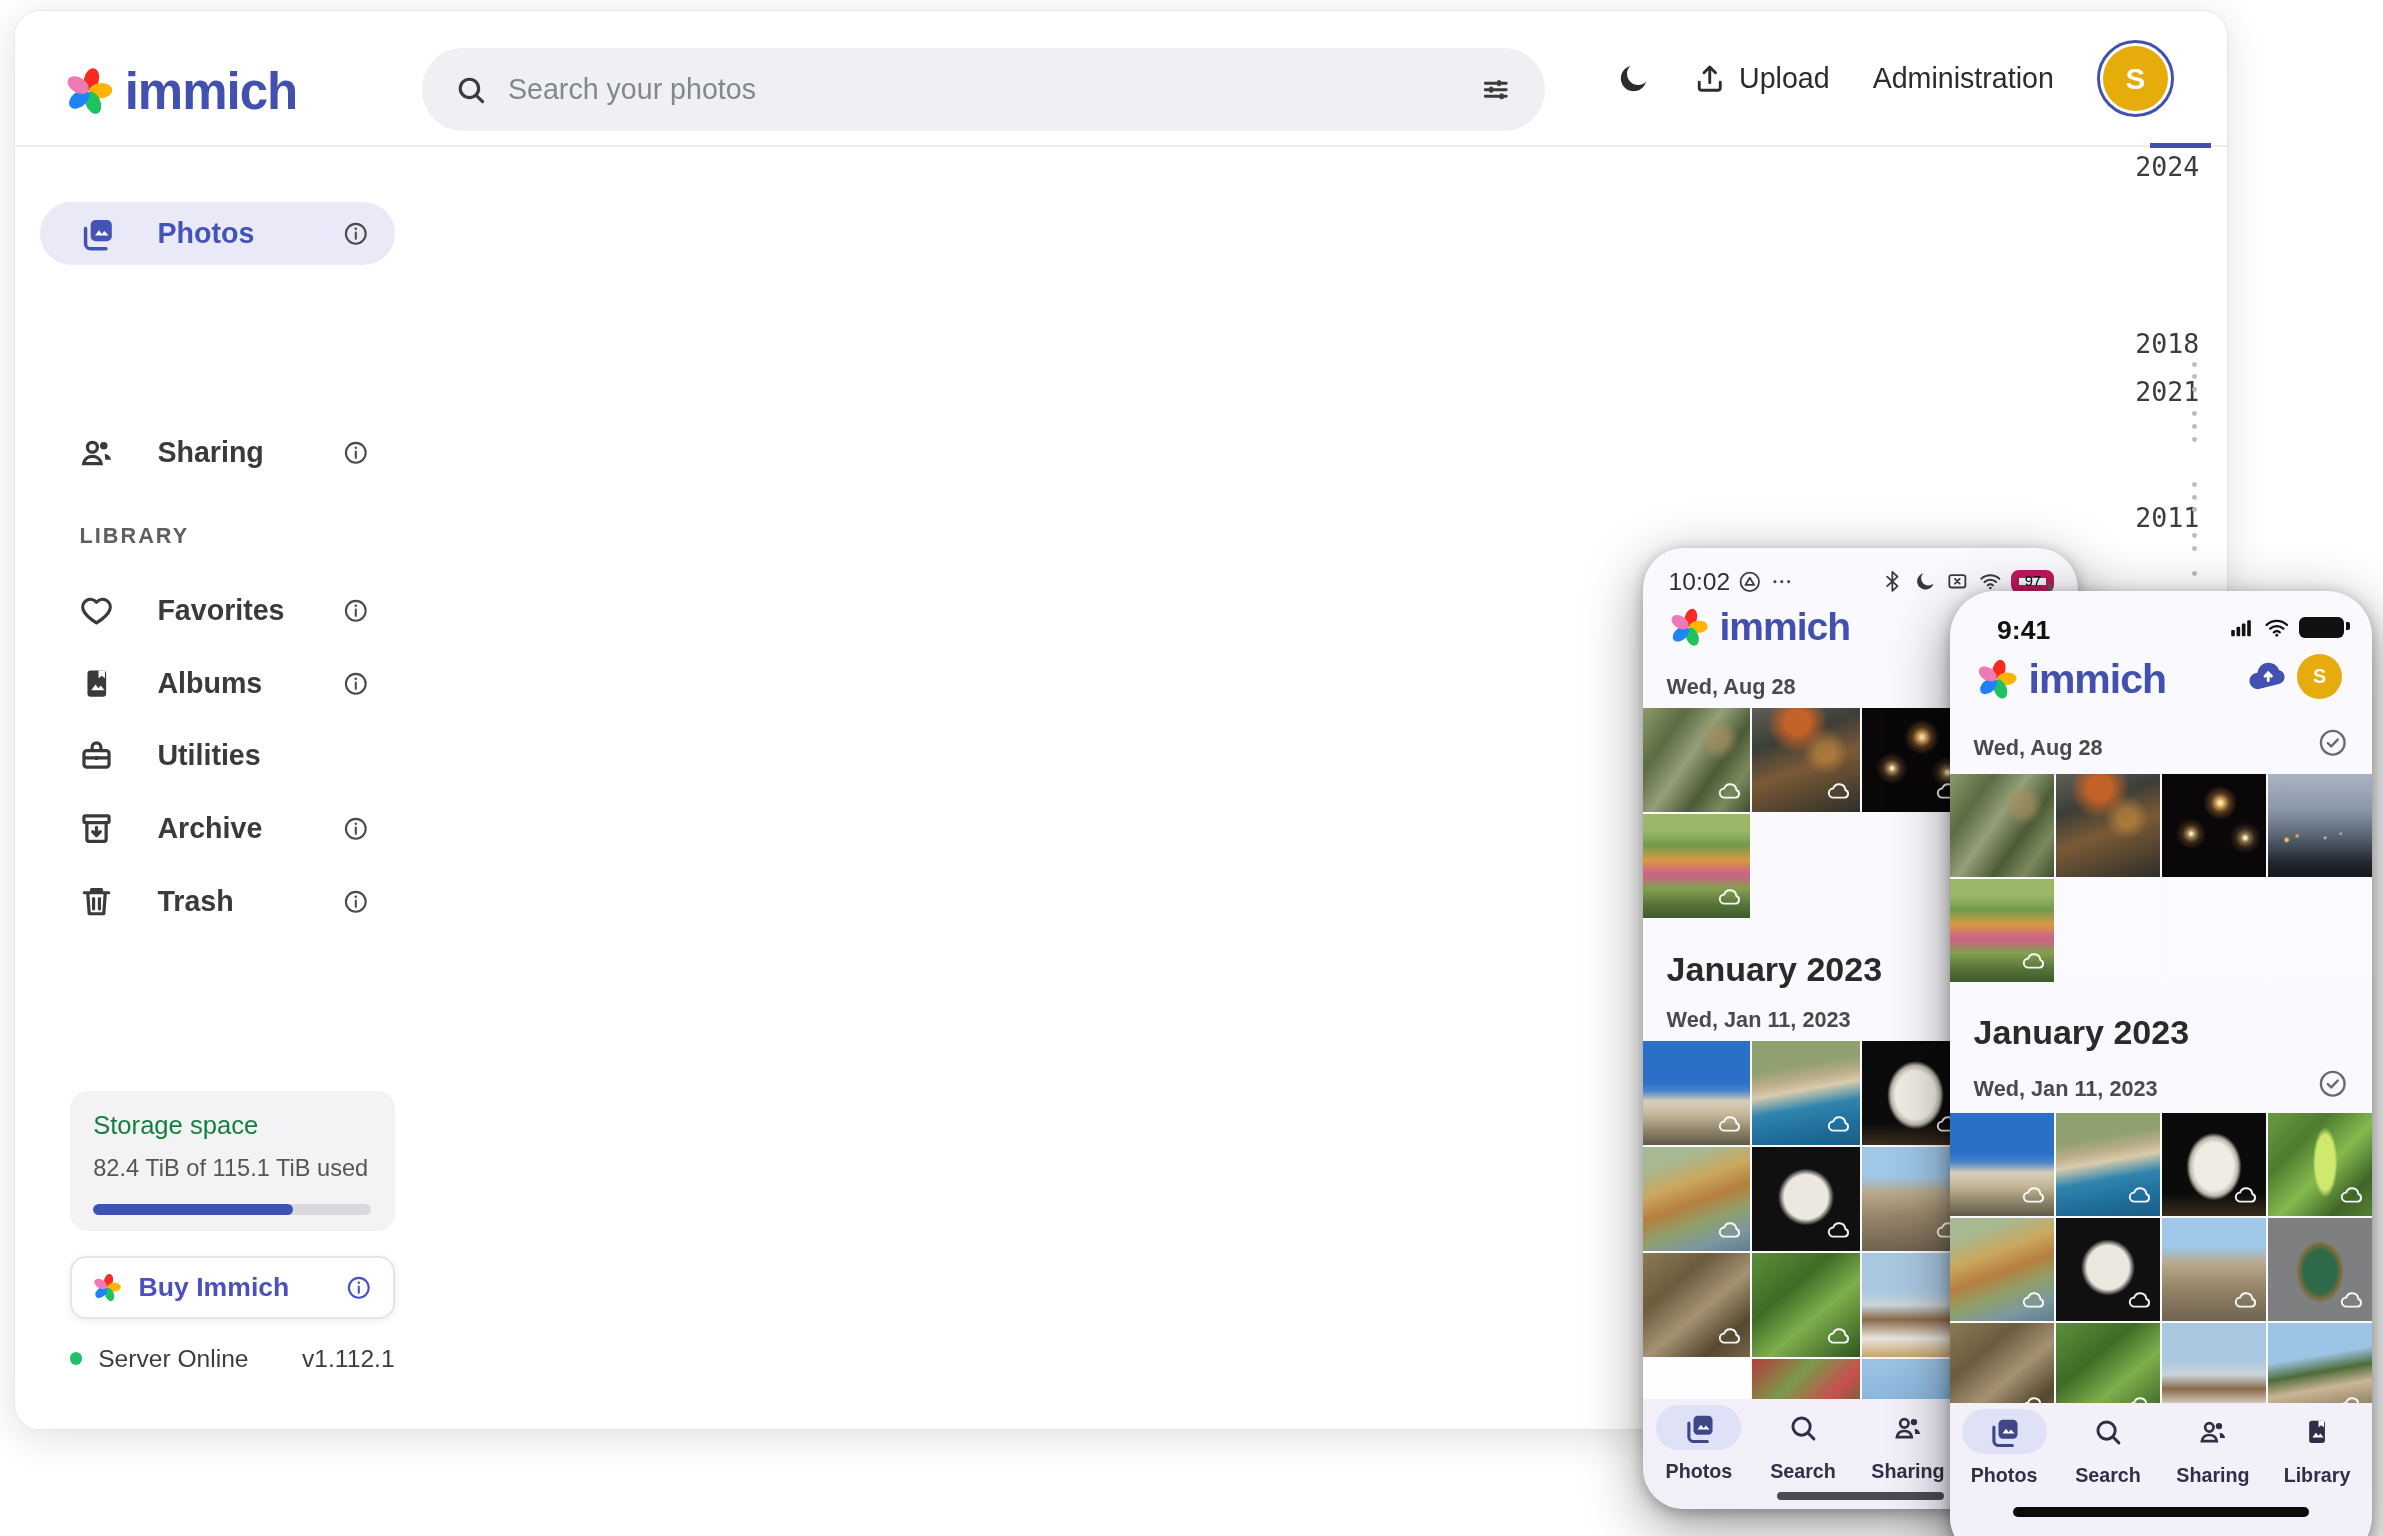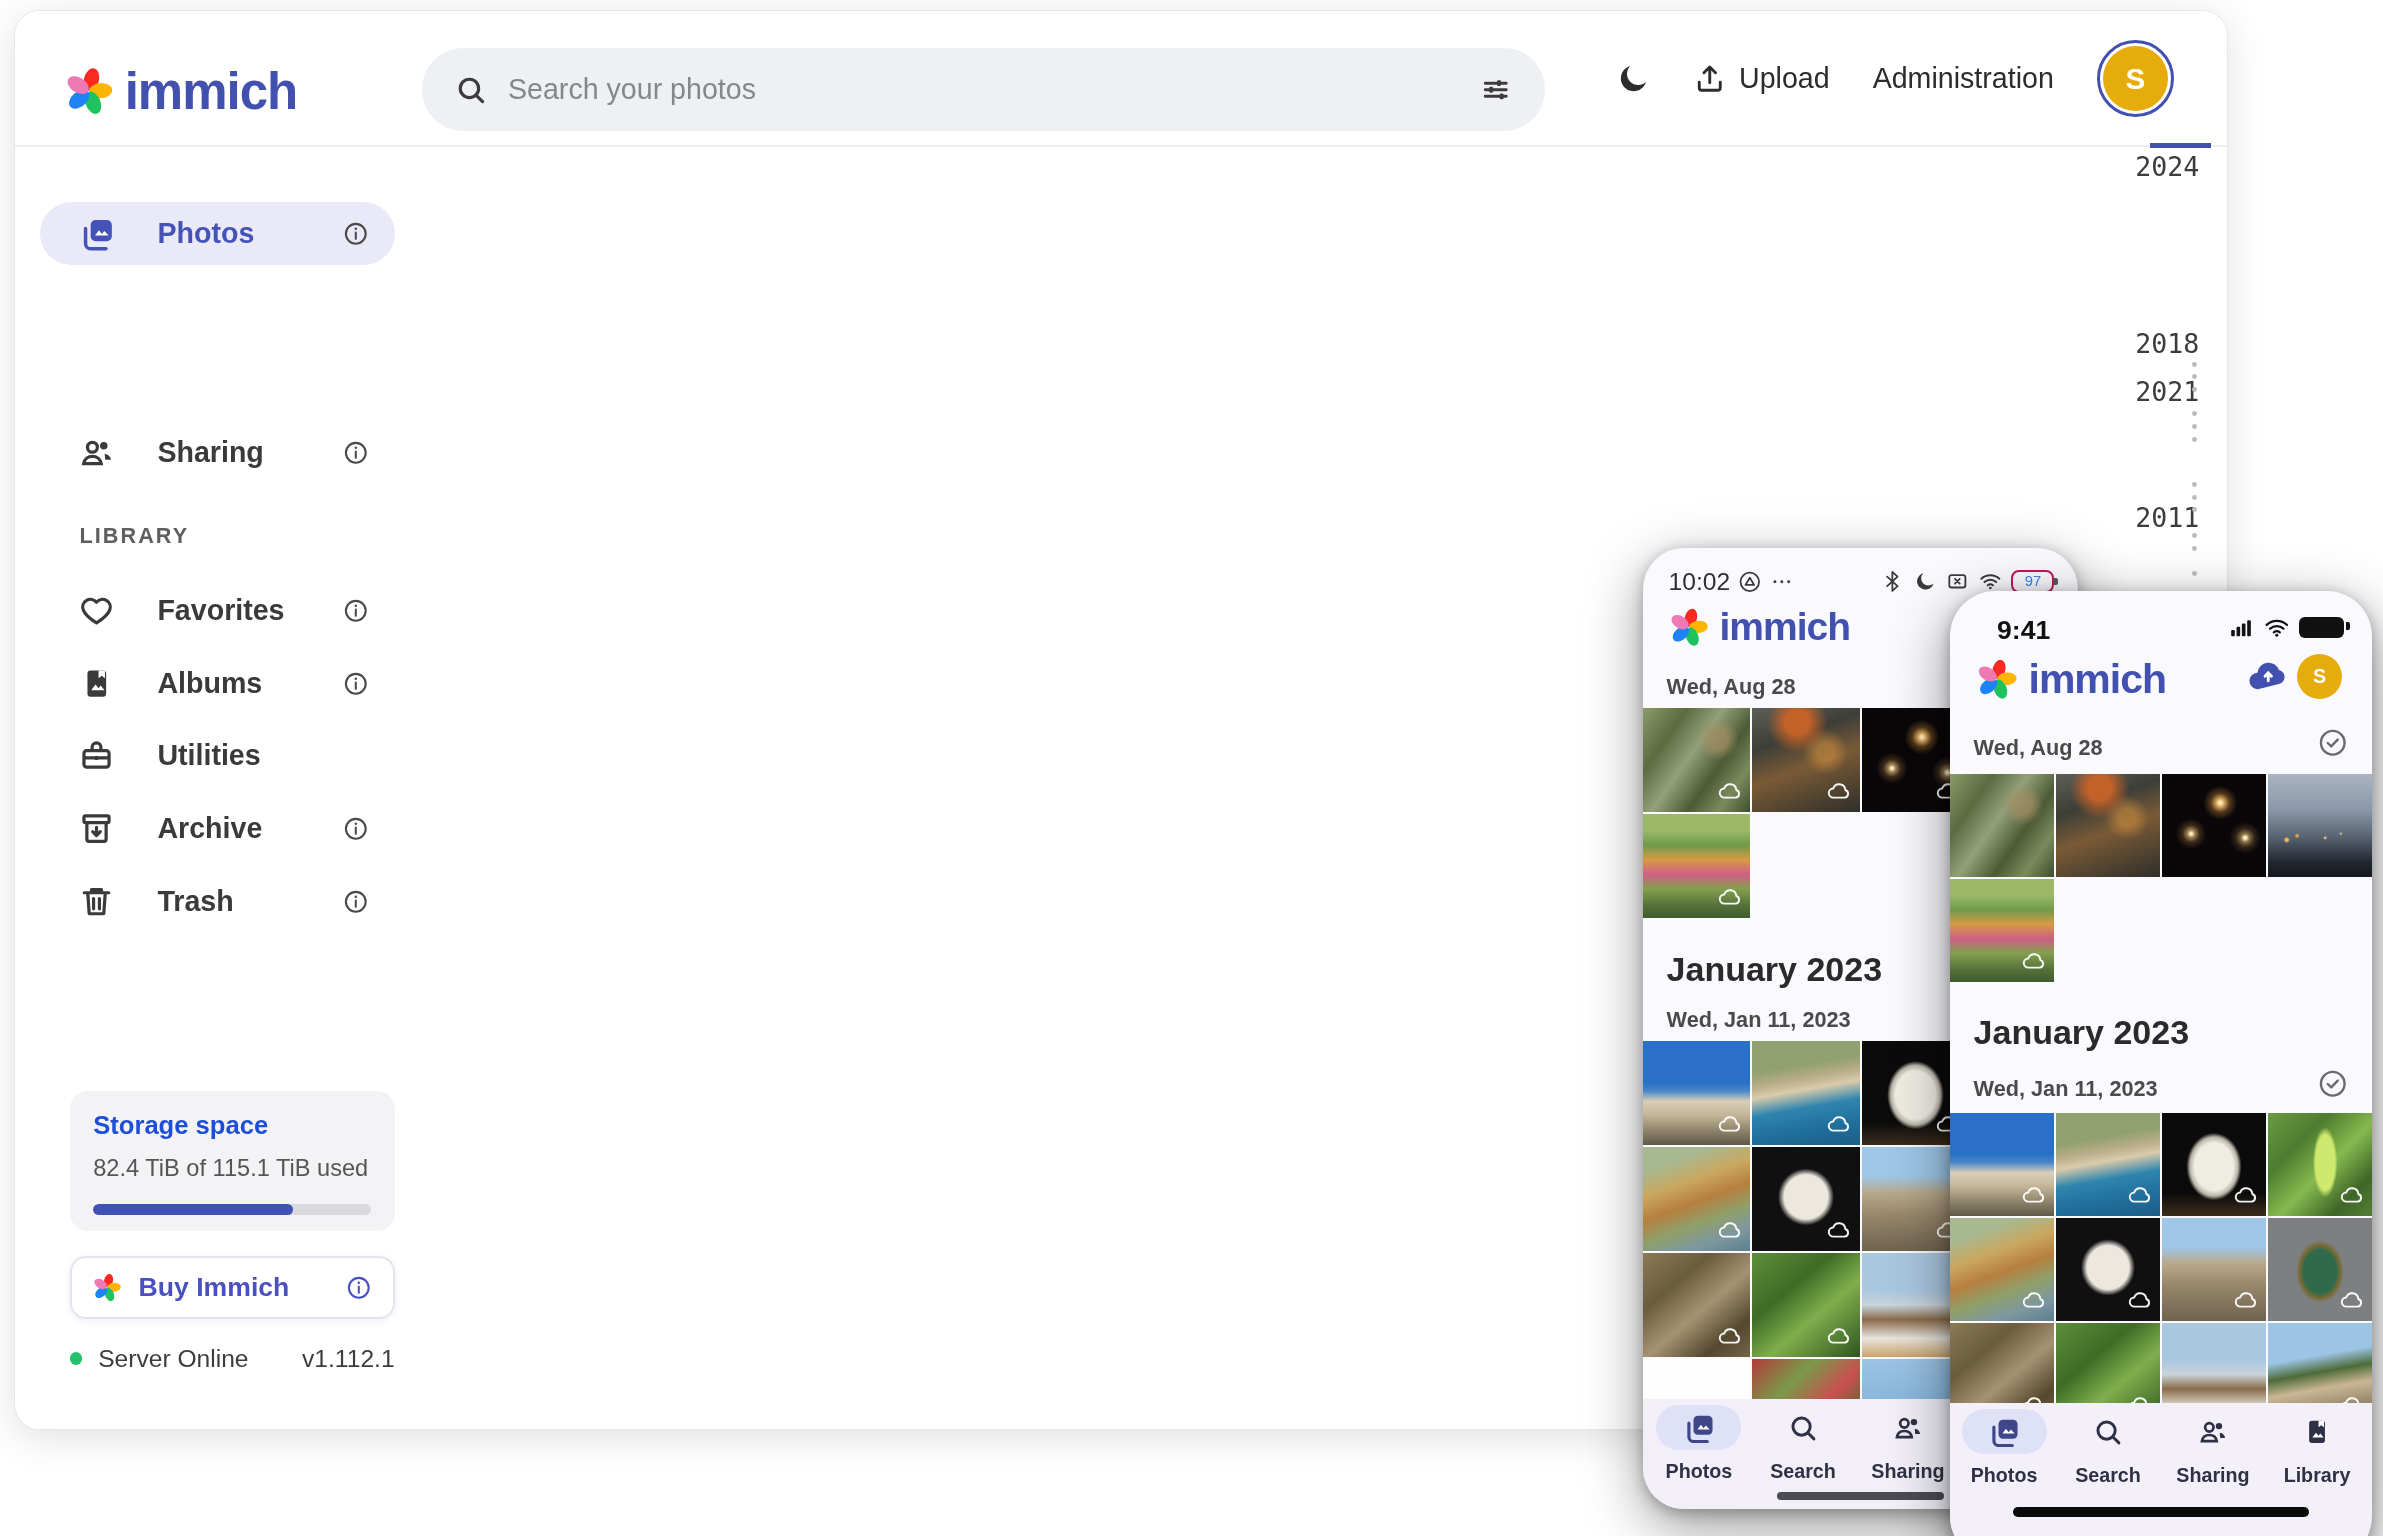--- a/index.html
+++ b/index.html
@@ -34,21 +34,21 @@
   .sidebar { position:absolute; left:13.8px; top:146px; width:390px; height:1275px; background:#fff; }
   .side-item { position:absolute; left:11.8px; width:355px; height:63px; border-radius:31.5px;
     display:flex; align-items:center; padding:0 25.6px 0 39px; gap:43px; cursor:pointer; color:#3a3a3a; }
   .side-item .lbl { font-size:28.6px; font-weight:600; flex:1; }
   .side-item.active { background:#e9e9f7; color:#4553b8; }
   .side-item.active .lbl { color:#4553b8; font-weight:bold; }
   .lib-heading { position:absolute; left:51px; font-size:21.7px; letter-spacing:2px; color:#5f5f5f; font-weight:600; }
 
   .storage-card { position:absolute; left:41px; top:934px; width:325px; height:140px; border-radius:17.7px;
     background:#f3f3f6; padding:19.7px 23.6px; }
-  .storage-title { font-size:25.6px; font-weight:bold; color:#1d4ed8; }
+  .storage-title { font-size:25.6px; font-weight:normal; color:#15803d; }
   .storage-usage { font-size:23.6px; color:#555; margin-top:15.8px; }
   .progress-track { margin-top:21.7px; width:278px; height:10.8px; border-radius:5.9px; background:#d9d9de; overflow:hidden; }
   .progress-fill { height:100%; border-radius:5.9px; background:#3f51b5; }
 
   .buy-btn { position:absolute; left:41px; top:1099px; width:325px; height:63px; border-radius:15.8px;
     background:#fff; border:2px solid #e3e3f2; box-shadow:0 2px 7.9px rgba(80,80,160,.10);
     display:flex; align-items:center; padding:0 19.7px; gap:15.8px; cursor:pointer; }
   .buy-label { flex:1; font-size:26.6px; font-weight:bold; color:#4a50c0; }
 
   .server-row { position:absolute; left:41px; top:1188px; width:325px; display:flex; align-items:center; gap:15.8px; }
@@ -122,22 +122,22 @@
   .cloud-badge { position:absolute; right:7.9px; bottom:7.9px; opacity:.95; }
   .check-circle { position:absolute; cursor:pointer; }
 
   .p-nav { position:absolute; left:0; width:100%; background:#f2eff9; }
   .p-tab { position:absolute; width:104px; display:flex; flex-direction:column; align-items:center; cursor:pointer; }
   .tab-pill { width:85px; height:45px; border-radius:23.6px; display:flex; align-items:center; justify-content:center; }
   .tab-pill.sel { background:#dfe1f7; }
   .p-tab .t-lbl { margin-top:9.9px; font-size:19.7px; color:#2e3145; font-weight:600; }
   .home-bar { position:absolute; border-radius:4.9px; }
 
-  .battery-pill { border:2px solid #be185d; border-radius:7.9px; width:43px; height:23.6px; font-size:14.8px;
-    color:#3b82f6; display:flex; align-items:center; justify-content:center; position:relative; }
+  .battery-pill { border:8px solid #be185d; border-radius:7.9px; width:43px; height:23.6px; font-size:14.8px;
+    color:#000000; display:flex; align-items:center; justify-content:center; position:relative; }
   .battery-pill:after { content:""; position:absolute; right:-5.9px; top:5.9px; width:3.9px; height:7.9px; background:#5a5a5a; border-radius:0 2px 2px 0; }
   .battery-ios { width:45px; height:21.7px; background:#111; border-radius:5.9px; position:relative; }
   .battery-ios:after { content:""; position:absolute; right:-5.9px; top:5.9px; width:3.9px; height:7.9px; background:#111; border-radius:0 2px 2px 0; }
 
   svg { display:block; }
 </style>
 </head>
 <body>
 
 <svg width="0" height="0" style="position:absolute">

